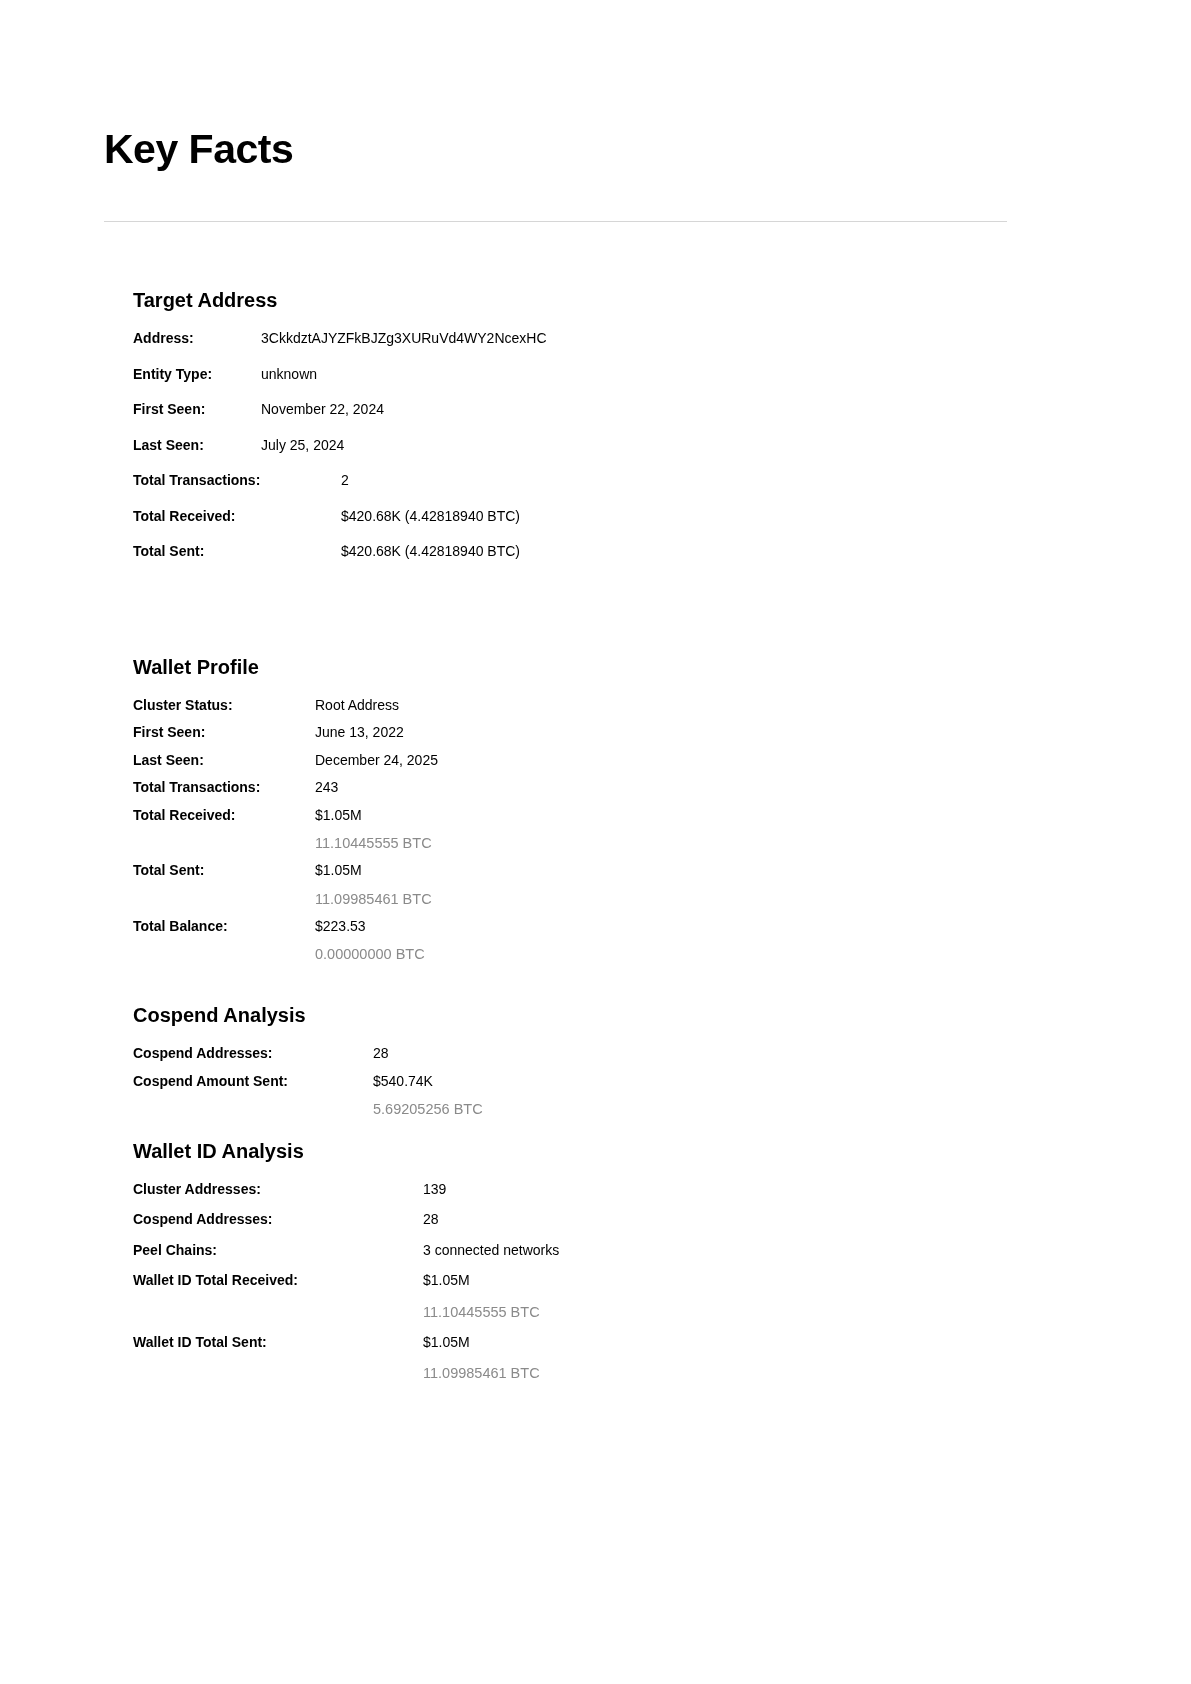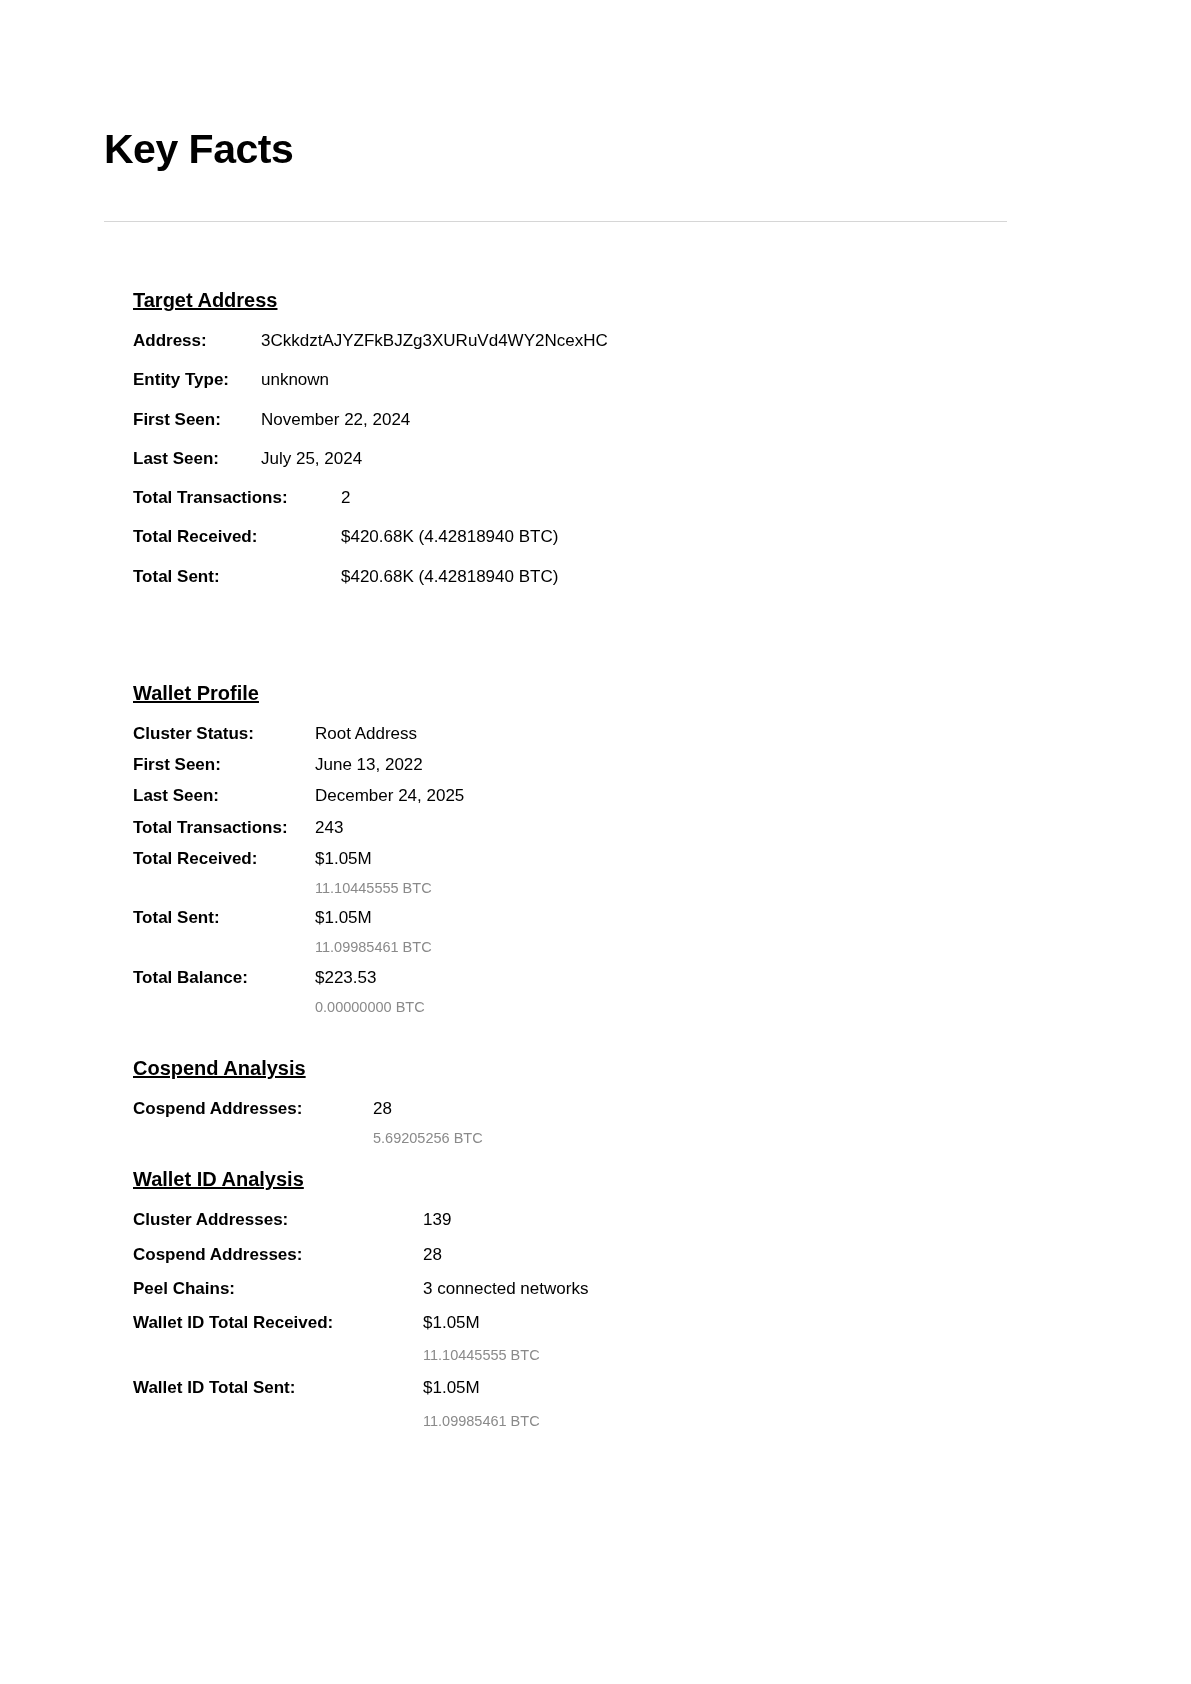--- a/index.html
+++ b/index.html
@@ -55,29 +55,28 @@
     width: 900px;
   }
 
   .section { margin: 0; }
   .section-title {
     font-size: 20px;
     font-weight: bold;
     color: #000;
     margin: 0 0 18px 0;
     line-height: 1.2;
-    text-decoration: underline;
   }
 
   
   .rows { display: block; }
   .row {
     display: flex;
     align-items: baseline;
-    font-size: 17px;
+    font-size: 14px;
     line-height: 1.25;
   }
   .row .label {
     font-weight: bold;
     color: #000;
     flex: 0 0 auto;
     white-space: nowrap;
   }
   .row .value {
     color: #000;
@@ -228,20 +227,24 @@
 
     <div class="section sec-cospend">
       <h2 class="section-title">Cospend Analysis</h2>
       <div class="rows">
 
         <div class="row">
           <span class="label">Cospend Addresses:</span>
           <span class="value">28</span>
         </div>
 
+        <div class="row">
+          <span class="label">Cospend Amount Sent:</span>
+          <span class="value">$540.74K</span>
+        </div>
         <div class="subvalue">5.69205256 BTC</div>
 
       </div>
     </div>
 
     <div class="gap-sm"></div>
 
     <div class="section sec-walletid">
       <h2 class="section-title">Wallet ID Analysis</h2>
       <div class="rows">

